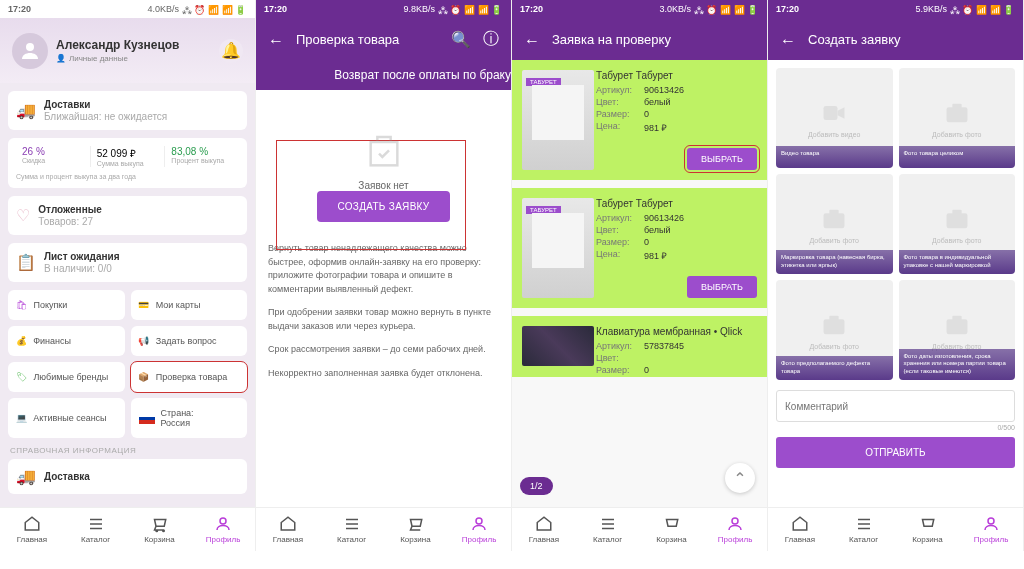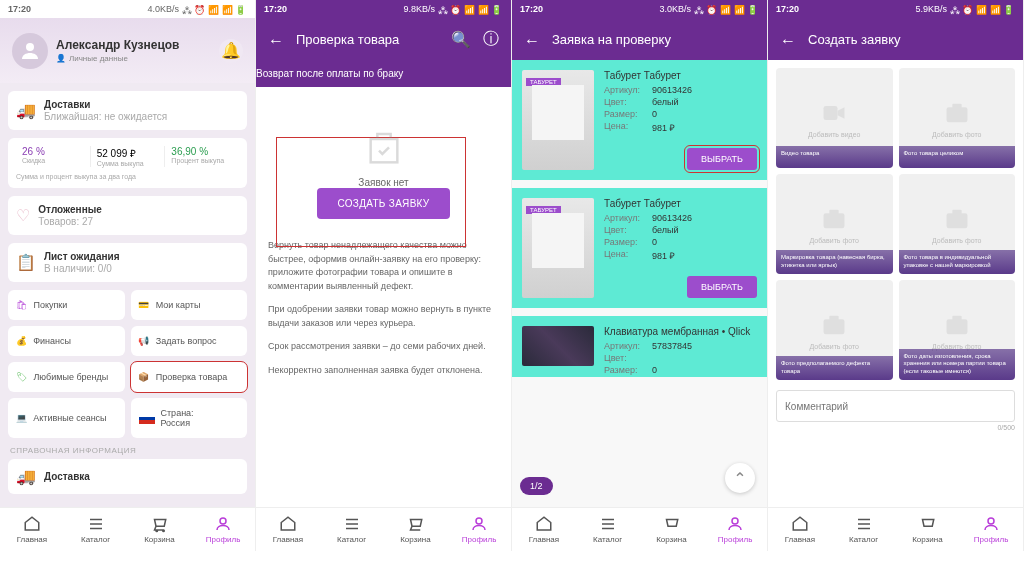--- a/index.html
+++ b/index.html
@@ -39,32 +39,32 @@
 .stat.purple .stat-val{color:#8a3db3}
 .stat.green .stat-val{color:#2a9d4f}
 .stat-note{font-size:7px;color:#aaa;margin-top:6px}
 .grid2{display:grid;grid-template-columns:1fr 1fr;gap:6px;margin-bottom:8px}
 .gcard{background:#fff;border-radius:6px;padding:10px 8px;display:flex;align-items:center;gap:6px;font-size:9px;color:#555}
 .gcard.highlight{outline:1.5px solid #cc3333}
 .section-label{font-size:8px;color:#aaa;margin:6px 0 4px 2px;letter-spacing:0.5px}
 .flag{width:16px;height:11px;background:linear-gradient(180deg,#fff 33%,#0039a6 33% 66%,#d52b1e 66%)}
 
 
-.s2-tab{background:#6b2c91;text-align:left;padding:8px 0;font-size:10px;color:#fff;border-bottom:2px solid #fff}
+.s2-tab{background:#6b2c91;text-align:right;padding:8px 0;font-size:12px;color:#fff;border-bottom:2px solid #fff}
 .s2-body{background:#fff;height:100%;padding:20px 12px;text-align:center;position:relative}
 .empty-icon{width:40px;height:40px;margin:20px auto 8px;opacity:0.3}
 .empty-txt{font-size:10px;color:#666;}
 .btn-purple{background:#9c4dcc;color:#fff;border:none;padding:10px 20px;border-radius:4px;font-size:10px;font-weight:500;letter-spacing:0.3px}
 .info-block{text-align:left;font-size:9px;color:#666;line-height:1.5;margin-top:20px}
 .info-block p{margin-bottom:10px}
 .redbox{position:absolute;border:1.5px solid #cc3333;left:20px;top:48px;width:190px;height:110px}
 
 
 .s3-body{background:#f8f8f8;height:100%;overflow:hidden}
-.product-card{background:#5eead4;padding:10px;display:flex;gap:10px;margin-bottom:8px;position:relative}
+.product-card{background:#bef264;padding:10px;display:flex;gap:2px;margin-bottom:8px;position:relative}
 .prod-img{width:72px;height:100px;background:linear-gradient(180deg,#e8e8e8,#d0d0d0);position:relative;border-radius:2px}
 .prod-img::after{content:'';position:absolute;inset:15px 10px 30px 10px;background:#f5f5f5}
 .prod-tag{position:absolute;top:8px;left:4px;background:#9c4dcc;color:#fff;font-size:6px;padding:1px 4px}
 .prod-info{flex:1}
 .prod-title{font-size:10px;color:#333;margin-bottom:4px}
 .prod-row{display:flex;font-size:9px;color:#777;margin-bottom:2px}
 .prod-row .k{width:48px}
 .prod-row .v{color:#333}
 .btn-select{background:#9c4dcc;color:#fff;border:none;padding:6px 14px;font-size:9px;border-radius:3px;position:absolute;right:10px;bottom:10px}
 .btn-select.boxed{outline:1.5px solid #cc3333;outline-offset:2px}
@@ -120,21 +120,21 @@
         <div class="stats">
           <div class="stat purple">
               <div class="stat-val">26 %</div>
               <div class="stat-lbl">Скидка</div>
             </div>
           <div class="stat">
               <div class="stat-val">52 099 ₽</div>
               <div class="stat-lbl">Сумма выкупа</div>
             </div>
           <div class="stat green">
-              <div class="stat-val">36,90 %</div>
+              <div class="stat-val">83,08 %</div>
               <div class="stat-lbl">Процент выкупа</div>
             </div>
         </div>
         <div class="stat-note">Сумма и процент выкупа за два года</div>
       </div>
       <div class="card">
         <div class="card-row">
           <span style="color:#e8b8c8">♡</span>
           <div>
               <div class="card-title">Отложенные</div>
@@ -452,20 +452,21 @@
               <rect x="3" y="7" width="18" height="13" rx="2"></rect>
               <circle cx="12" cy="13" r="3"></circle>
               <rect x="8" y="4" width="8" height="4" rx="1"></rect>
             </svg>
             <div class="upload-lbl">Добавить фото</div>
             <div class="upload-desc">Фото даты изготовления, срока хранения или номера партии товара (если таковые имеются)</div>
           </div>
         </div>
       <input class="comment-box" placeholder="Комментарий" style="">
       <div class="char-count">0/500</div>
+      <button class="btn-send">ОТПРАВИТЬ</button>
     </div>
   </div>
   <div class="bottombar">
     <div class="tab">
         <svg class="tab-icon" viewBox="0 0 24 24" fill="none" stroke="currentColor" stroke-width="2">
           <path d="M3 10l9-7 9 7v10H3z"></path>
         </svg>
         <span>Главная</span>
       </div>
     <div class="tab">

